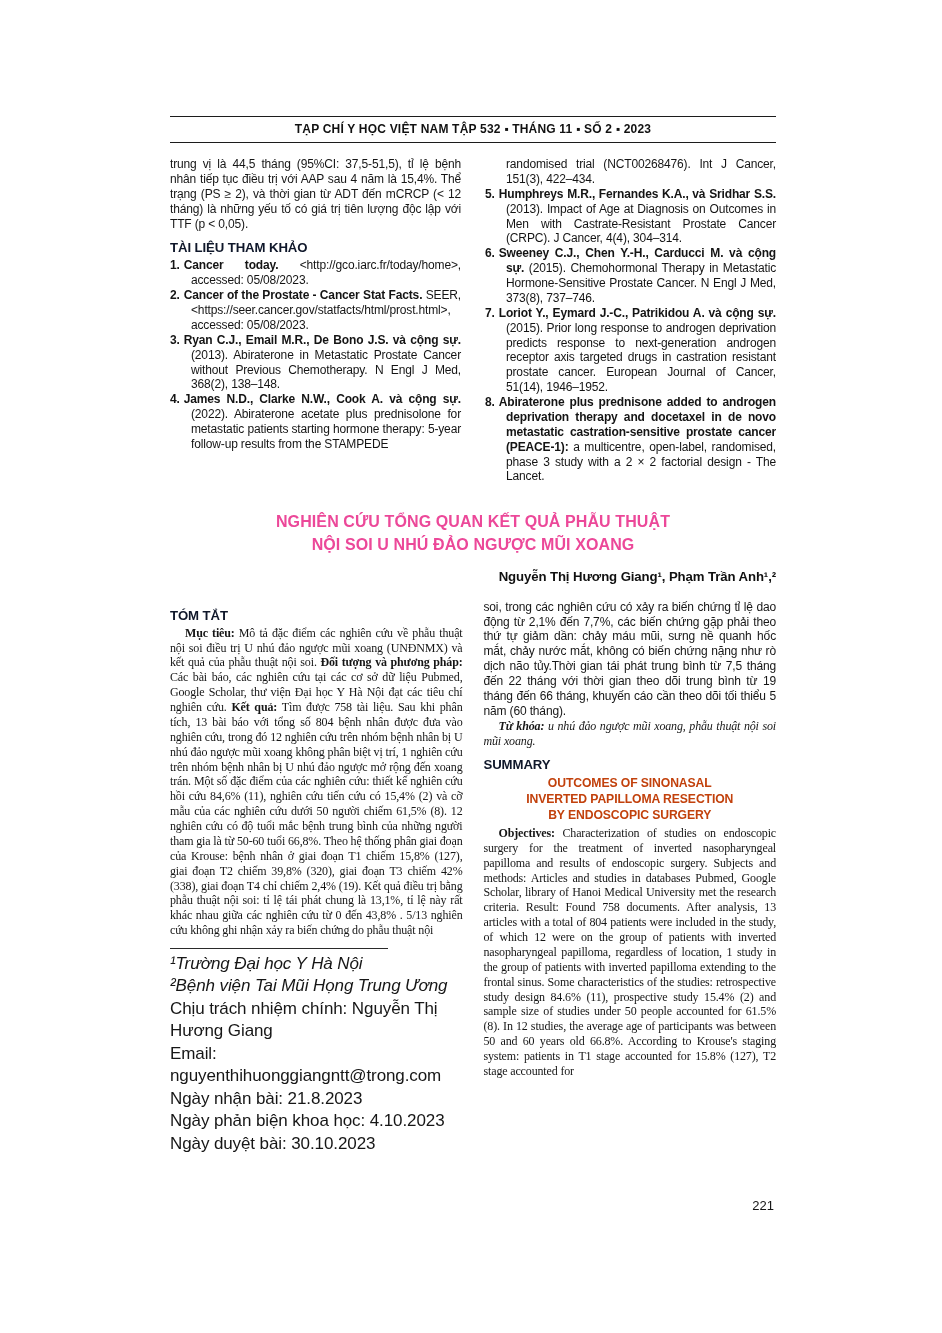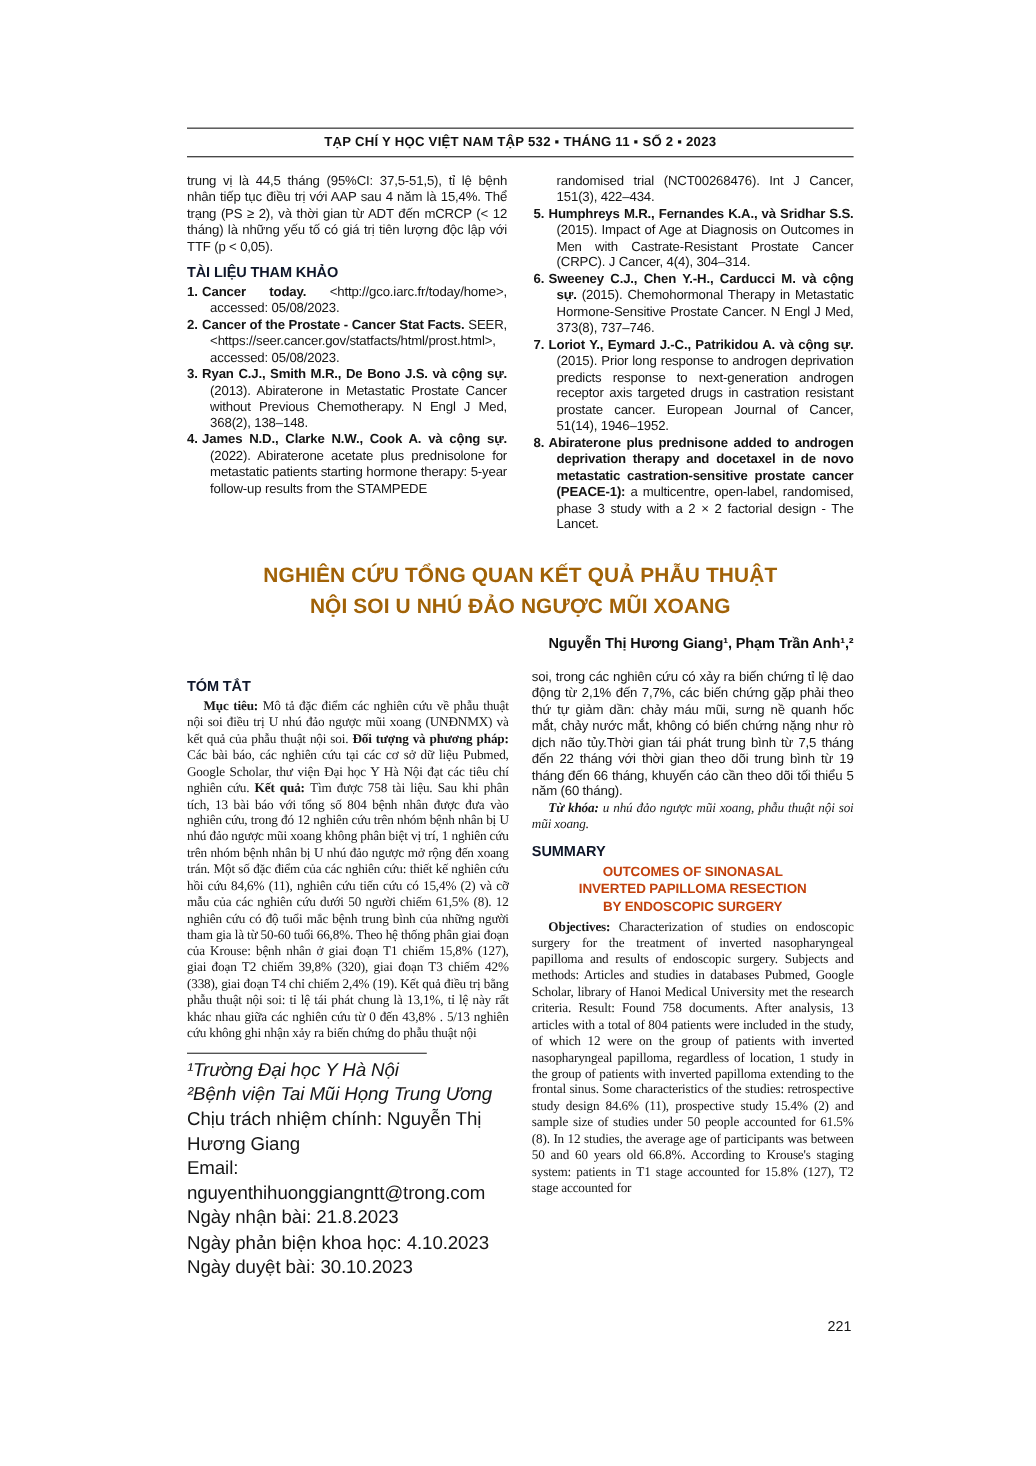--- a/index.html
+++ b/index.html
@@ -53,25 +53,25 @@
     padding-left: 21px;
     text-indent: -21px;
   }
   .ref-num { font-weight: bold; margin-right: 4px; }
   .ref-cont { padding-left: 21px; }
   .seg-b { font-weight: bold; }
   .seg-i { font-style: italic; }
   
   .title-block { margin-top: 26px; text-align: center; }
   .article-title {
-    font-size: 19px;
+    font-size: 16px;
     font-weight: bold;
     line-height: 1.45;
     letter-spacing: 0.1px;
-    color: #a16207;
+    color: #ec4899;
   }
   .authors {
     margin-top: 12px;
     text-align: right;
     font-weight: bold;
     font-size: 13.2px;
     letter-spacing: -0.1px;
     color: #101010;
   }
   .main-section { margin-top: 16px; gap: 21px; }
@@ -117,32 +117,32 @@
       <p class="body">trung vị là 44,5 tháng (95%CI: 37,5-51,5), tỉ lệ bệnh nhân tiếp tục điều trị với AAP sau 4 năm là 15,4%. Thể trạng (PS ≥ 2), và thời gian từ ADT đến mCRCP (&lt; 12 tháng) là những yếu tố có giá trị tiên lượng độc lập với TTF (p &lt; 0,05).</p>
       <h3 class="sec-heading">TÀI LIỆU THAM KHẢO</h3>
 
       <div class="ref">
         <span class="ref-num">1.</span><span class="ref-body"><span class="seg-b">Cancer today. </span><span>&lt;http://gco.iarc.fr/today/home&gt;, accessed: 05/08/2023.</span></span>
       </div>
       <div class="ref">
         <span class="ref-num">2.</span><span class="ref-body"><span class="seg-b">Cancer of the Prostate - Cancer Stat Facts. </span><span>SEER, &lt;https://seer.cancer.gov/statfacts/html/prost.html&gt;, accessed: 05/08/2023.</span></span>
       </div>
       <div class="ref">
-        <span class="ref-num">3.</span><span class="ref-body"><span class="seg-b">Ryan C.J., Smith M.R., De Bono J.S. và cộng sự. </span><span>(2013). Abiraterone in Metastatic Prostate Cancer without Previous Chemotherapy. N Engl J Med, 368(2), 138–148.</span></span>
+        <span class="ref-num">3.</span><span class="ref-body"><span class="seg-b">Ryan C.J., Email M.R., De Bono J.S. và cộng sự. </span><span>(2013). Abiraterone in Metastatic Prostate Cancer without Previous Chemotherapy. N Engl J Med, 368(2), 138–148.</span></span>
       </div>
       <div class="ref">
         <span class="ref-num">4.</span><span class="ref-body"><span class="seg-b">James N.D., Clarke N.W., Cook A. và cộng sự. </span><span>(2022). Abiraterone acetate plus prednisolone for metastatic patients starting hormone therapy: 5-year follow-up results from the STAMPEDE</span></span>
       </div>
     </div>
 
     <div class="col">
       <p class="body ref-cont">randomised trial (NCT00268476). Int J Cancer, 151(3), 422–434.</p>
 
       <div class="ref">
-        <span class="ref-num">5.</span><span class="ref-body"><span class="seg-b">Humphreys M.R., Fernandes K.A., và Sridhar S.S. </span><span>(2015). Impact of Age at Diagnosis on Outcomes in Men with Castrate-Resistant Prostate Cancer (CRPC). J Cancer, 4(4), 304–314.</span></span>
+        <span class="ref-num">5.</span><span class="ref-body"><span class="seg-b">Humphreys M.R., Fernandes K.A., và Sridhar S.S. </span><span>(2013). Impact of Age at Diagnosis on Outcomes in Men with Castrate-Resistant Prostate Cancer (CRPC). J Cancer, 4(4), 304–314.</span></span>
       </div>
       <div class="ref">
         <span class="ref-num">6.</span><span class="ref-body"><span class="seg-b">Sweeney C.J., Chen Y.-H., Carducci M. và cộng sự. </span><span>(2015). Chemohormonal Therapy in Metastatic Hormone-Sensitive Prostate Cancer. N Engl J Med, 373(8), 737–746.</span></span>
       </div>
       <div class="ref">
         <span class="ref-num">7.</span><span class="ref-body"><span class="seg-b">Loriot Y., Eymard J.-C., Patrikidou A. và cộng sự. </span><span>(2015). Prior long response to androgen deprivation predicts response to next-generation androgen receptor axis targeted drugs in castration resistant prostate cancer. European Journal of Cancer, 51(14), 1946–1952.</span></span>
       </div>
       <div class="ref">
         <span class="ref-num">8.</span><span class="ref-body"><span class="seg-b">Abiraterone plus prednisone added to androgen deprivation therapy and docetaxel in de novo metastatic castration-sensitive prostate cancer (PEACE-1): </span><span>a multicentre, open-label, randomised, phase 3 study with a 2 × 2 factorial design - The Lancet.</span></span>
       </div>

